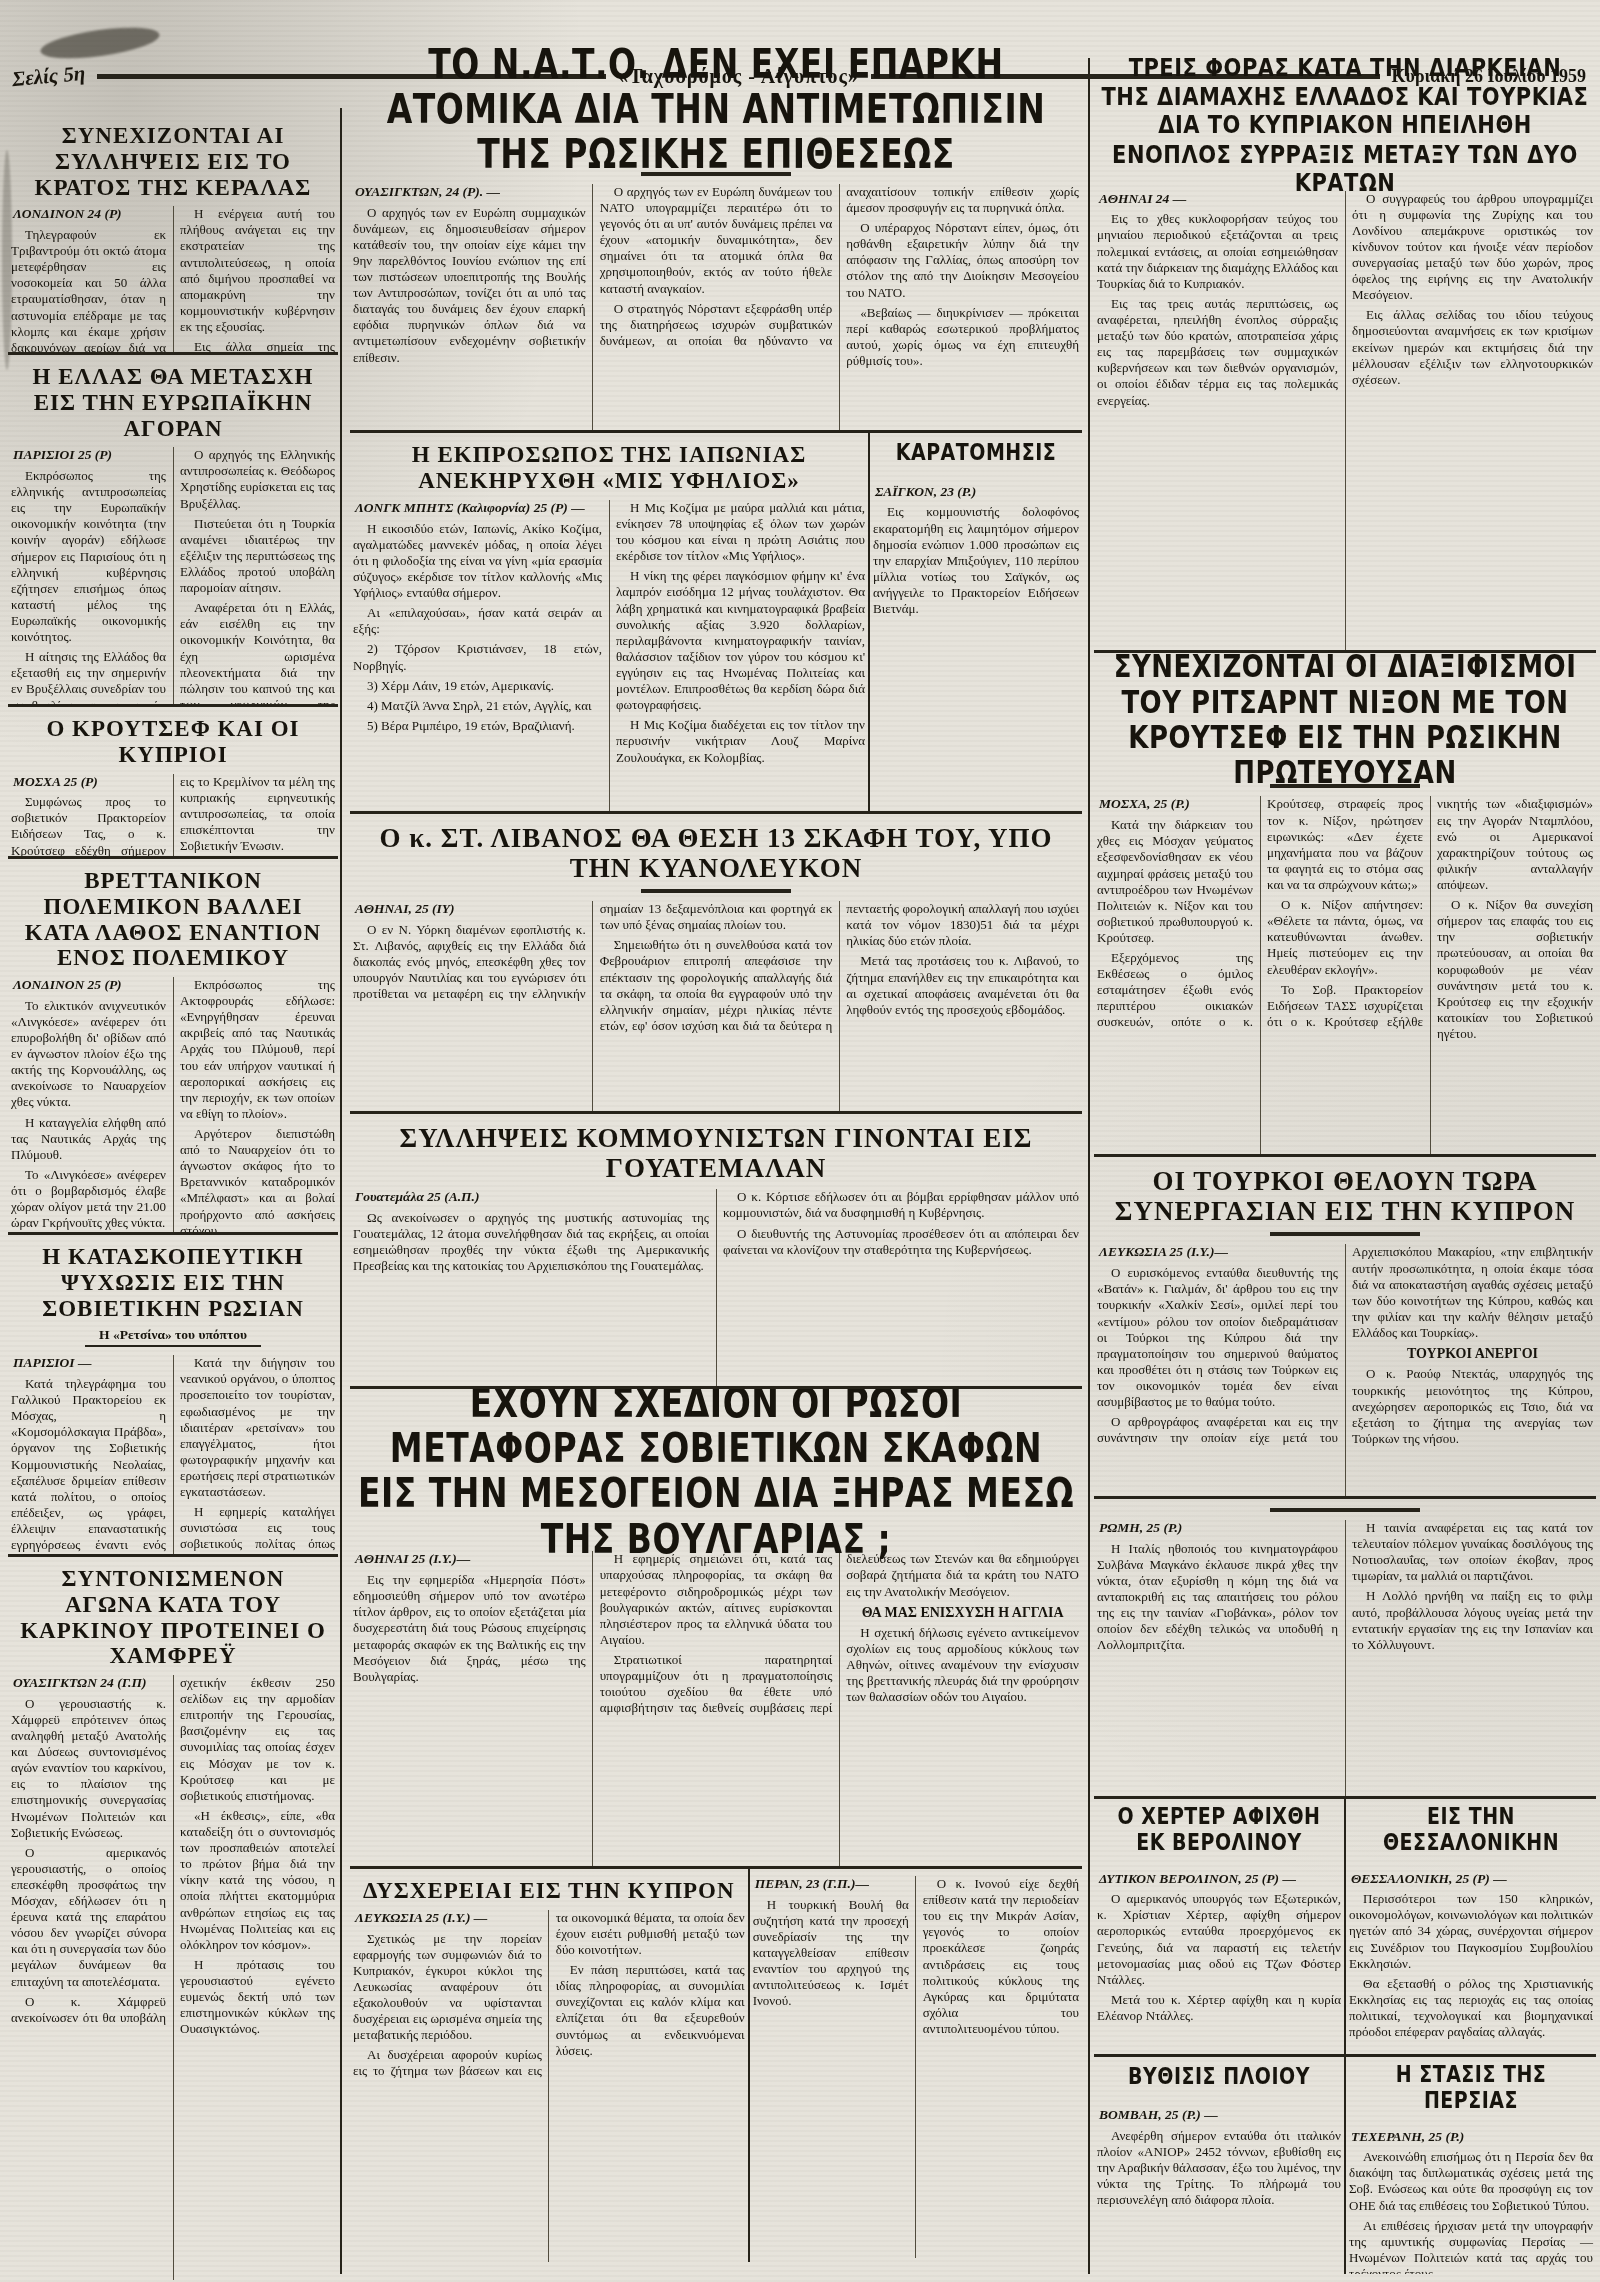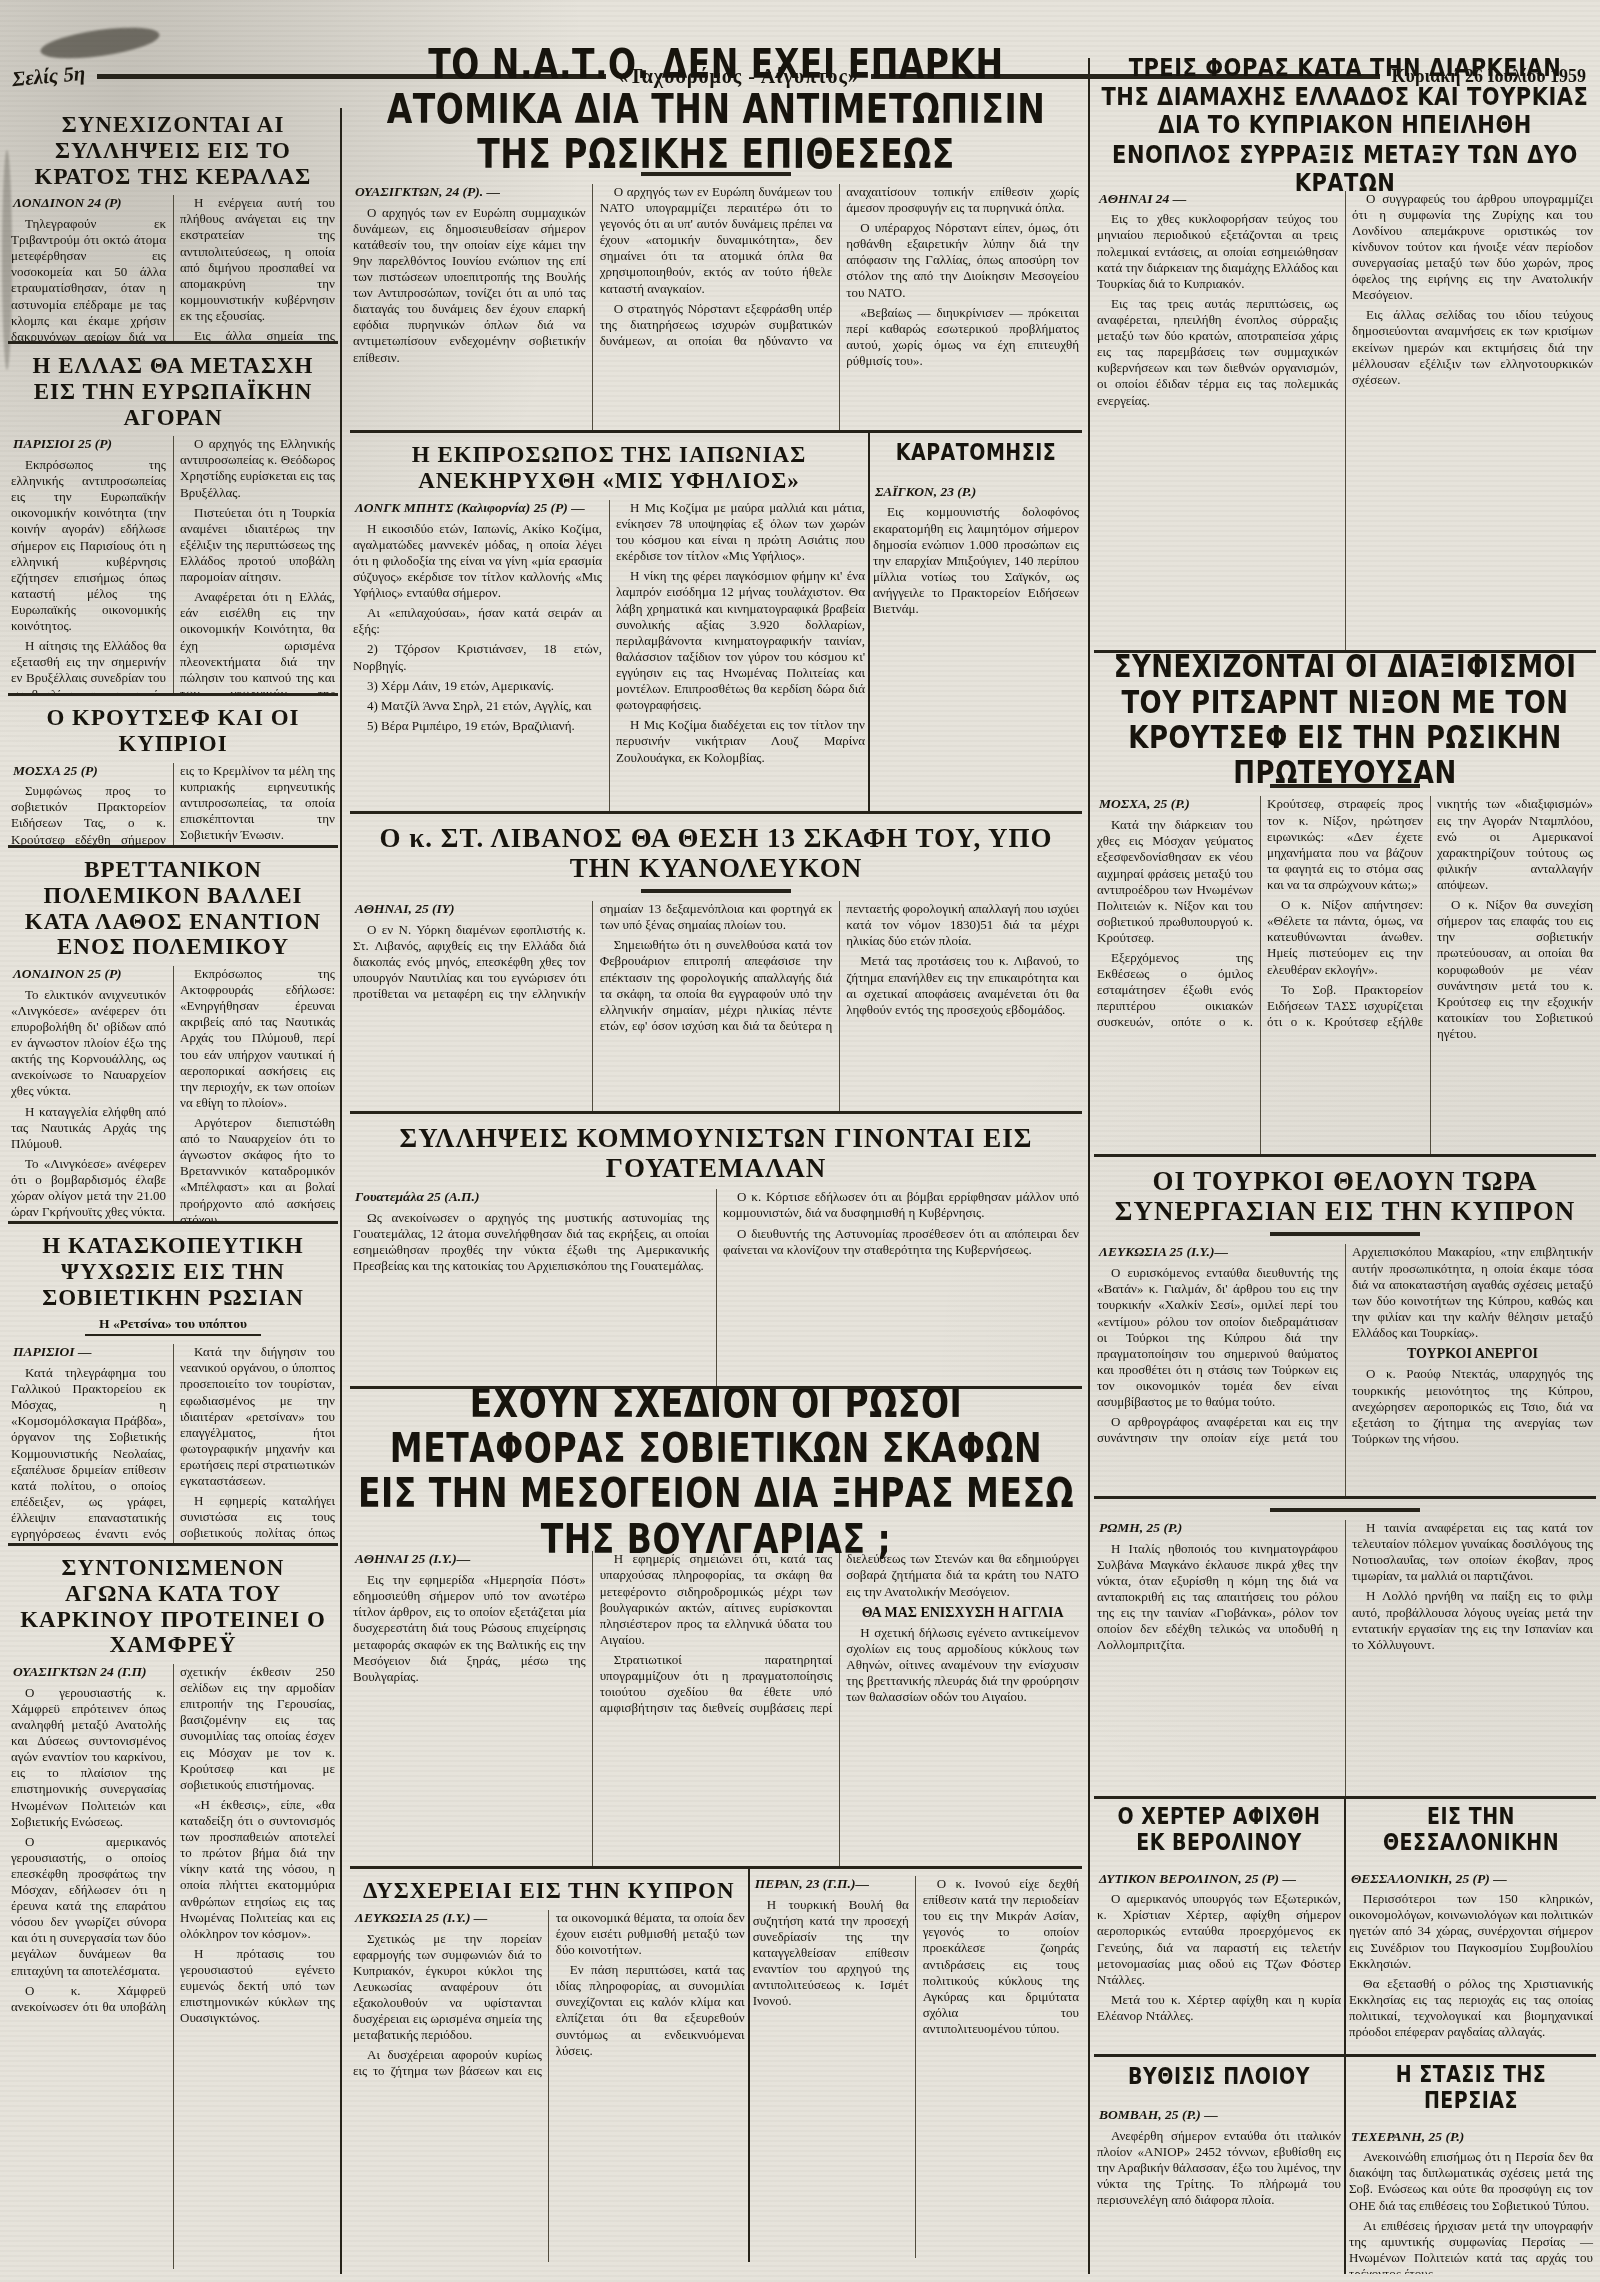--- a/index.html
+++ b/index.html
@@ -45,21 +45,21 @@
     <span class="pglabel">Σελίς 5η</span>
     <span class="hrule"></span>
     <span class="masthead">«Ταχυδρόμος - Αίγυπτος»</span>
     <span class="hrule"></span>
     <span class="pgdate">Κυριακή 26 Ιουλίου 1959</span>
   </header>
 
   <div class="vline" style="left:340px;top:108px;height:2166px;"></div>
   <div class="vline" style="left:1088px;top:58px;height:2216px;"></div>
 
-  <div class="zone" style="left:8px;top:103px;width:330px;height:2166px;">
+  <div class="zone" style="left:8px;top:114px;width:330px;height:2166px;">
 
     <section class="art first" style="height:238px">
       <h2 class="hl serif s23">ΣΥΝΕΧΙΖΟΝΤΑΙ ΑΙ ΣΥΛΛΗΨΕΙΣ ΕΙΣ ΤΟ ΚΡΑΤΟΣ ΤΗΣ ΚΕΡΑΛΑΣ</h2>
       <div class="body cols2">
         <p class="dateline">ΛΟΝΔΙΝΟΝ 24 (Ρ)</p>
         <div style="display:contents"><p>Τηλεγραφούν εκ Τριβαντρούμ ότι οκτώ άτομα μετεφέρθησαν εις νοσοκομεία και 50 άλλα ετραυματίσθησαν, όταν η αστυνομία επέδραμε με τας κλομπς και έκαμε χρήσιν δακρυγόνων αερίων διά να διαλύση πλήθος, κατά το πλείστον δε εκ γυναικών, το οποίον ημπόδιζε την είσοδον εις τα κυβερνητικά γραφεία.</p><p>Η ενέργεια αυτή του πλήθους ανάγεται εις την εκστρατείαν της αντιπολιτεύσεως, η οποία από διμήνου προσπαθεί να απομακρύνη την κομμουνιστικήν κυβέρνησιν εκ της εξουσίας.</p><p>Εις άλλα σημεία της Κεράλα η αστυνομία προέβη εις συλλήψεις χιλίων ατόμων και πολλαί συγκεντρώσεις διελύθησαν. Εις το Καλικούτ συνελήφθησαν 11 δημοσιογράφοι και 2 διευθυνταί εφημερίδων, διότι προέβησαν εις δηλώσεις εναντίον της κυβερνήσεως.</p></div>
       </div>
     </section>
 
     <section class="art" style="height:352px">
@@ -120,21 +120,21 @@
         <h2 class="hl serif s23">Η ΕΚΠΡΟΣΩΠΟΣ ΤΗΣ ΙΑΠΩΝΙΑΣ ΑΝΕΚΗΡΥΧΘΗ «ΜΙΣ ΥΦΗΛΙΟΣ»</h2>
         <div class="body cols2">
           <p class="dateline">ΛΟΝΓΚ ΜΠΗΤΣ (Καλιφορνία) 25 (Ρ) —</p>
           <div style="display:contents"><p>Η εικοσιδύο ετών, Ιαπωνίς, Ακίκο Κοζίμα, αγαλματώδες μαννεκέν μόδας, η οποία λέγει ότι η φιλοδοξία της είναι να γίνη «μία ερασμία σύζυγος» εκέρδισε τον τίτλον καλλονής «Μις Υφήλιος» ενταύθα σήμερον.</p><p>Αι «επιλαχούσαι», ήσαν κατά σειράν αι εξής:</p><p>2) Τζόρσον Κριστιάνσεν, 18 ετών, Νορβηγίς.</p><p>3) Χέρμ Λάιν, 19 ετών, Αμερικανίς.</p><p>4) Ματζίλ Άννα Σηρλ, 21 ετών, Αγγλίς, και</p><p>5) Βέρα Ριμπέιρο, 19 ετών, Βραζιλιανή.</p><p>Η Μις Κοζίμα με μαύρα μαλλιά και μάτια, ενίκησεν 78 υποψηφίας εξ όλων των χωρών του κόσμου και είναι η πρώτη Ασιάτις που εκέρδισε τον τίτλον «Μις Υφήλιος».</p><p>Η νίκη της φέρει παγκόσμιον φήμην κι' ένα λαμπρόν εισόδημα 12 μήνας τουλάχιστον. Θα λάβη χρηματικά και κινηματογραφικά βραβεία συνολικής αξίας 3.920 δολλαρίων, περιλαμβάνοντα κινηματογραφικήν ταινίαν, θαλάσσιον ταξίδιον τον γύρον του κόσμου κι' εγγύησιν εις τας Ηνωμένας Πολιτείας και μοντέλων. Επιπροσθέτως θα κερδίση δώρα διά φωτογραφήσεις.</p><p>Η Μις Κοζίμα διαδέχεται εις τον τίτλον την περυσινήν νικήτριαν Λουζ Μαρίνα Ζουλουάγκα, εκ Κολομβίας.</p></div>
         </div>
       </section>
       <section class="art" style="flex:0 0 214px">
         <h2 class="hl sans b19">ΚΑΡΑΤΟΜΗΣΙΣ</h2>
         <div class="body cols1">
           <p class="dateline">ΣΑΪΓΚΟΝ, 23 (Ρ.)</p>
-          <div style="display:contents"><p>Εις κομμουνιστής δολοφόνος εκαρατομήθη εις λαιμητόμον σήμερον δημοσία ενώπιον 1.000 προσώπων εις την επαρχίαν Μπιξούγιεν, 140 περίπου μίλλια νοτίως του Σαϊγκόν, ως ανήγγειλε το Πρακτορείον Ειδήσεων Βιετνάμ.</p></div>
+          <div style="display:contents"><p>Εις κομμουνιστής δολοφόνος εκαρατομήθη εις λαιμητόμον σήμερον δημοσία ενώπιον 1.000 προσώπων εις την επαρχίαν Μπιξούγιεν, 110 περίπου μίλλια νοτίως του Σαϊγκόν, ως ανήγγειλε το Πρακτορείον Ειδήσεων Βιετνάμ.</p></div>
         </div>
       </section>
     </div>
 
     <section class="art" style="height:306px">
       <h2 class="hl serif s27">Ο κ. ΣΤ. ΛΙΒΑΝΟΣ ΘΑ ΘΕΣΗ 13 ΣΚΑΦΗ ΤΟΥ, ΥΠΟ ΤΗΝ ΚΥΑΝΟΛΕΥΚΟΝ</h2>
       <div class="hl-rule"></div>
       <div class="body cols3">
         <p class="dateline">ΑΘΗΝΑΙ, 25 (ΙΥ)</p>
         <div style="display:contents"><p>Ο εν Ν. Υόρκη διαμένων εφοπλιστής κ. Στ. Λιβανός, αφιχθείς εις την Ελλάδα διά διακοπάς ενός μηνός, επεσκέφθη χθες τον υπουργόν Ναυτιλίας και του εγνώρισεν ότι προτίθεται να μεταφέρη εις την ελληνικήν σημαίαν 13 δεξαμενόπλοια και φορτηγά εκ των υπό ξένας σημαίας πλοίων του.</p><p>Σημειωθήτω ότι η συνελθούσα κατά τον Φεβρουάριον επιτροπή απεφάσισε την επέκτασιν της φορολογικής απαλλαγής διά τα σκάφη, τα οποία θα εγγραφούν υπό την ελληνικήν σημαίαν, μέχρι ηλικίας πέντε ετών, εφ' όσον ισχύση και διά τα δεύτερα η πενταετής φορολογική απαλλαγή που ισχύει κατά τον νόμον 1830)51 διά τα μέχρι ηλικίας δύο ετών πλοία.</p><p>Μετά τας προτάσεις του κ. Λιβανού, το ζήτημα επανήλθεν εις την επικαιρότητα και αι σχετικαί αποφάσεις αναμένεται ότι θα ληφθούν εντός της προσεχούς εβδομάδος.</p></div>

